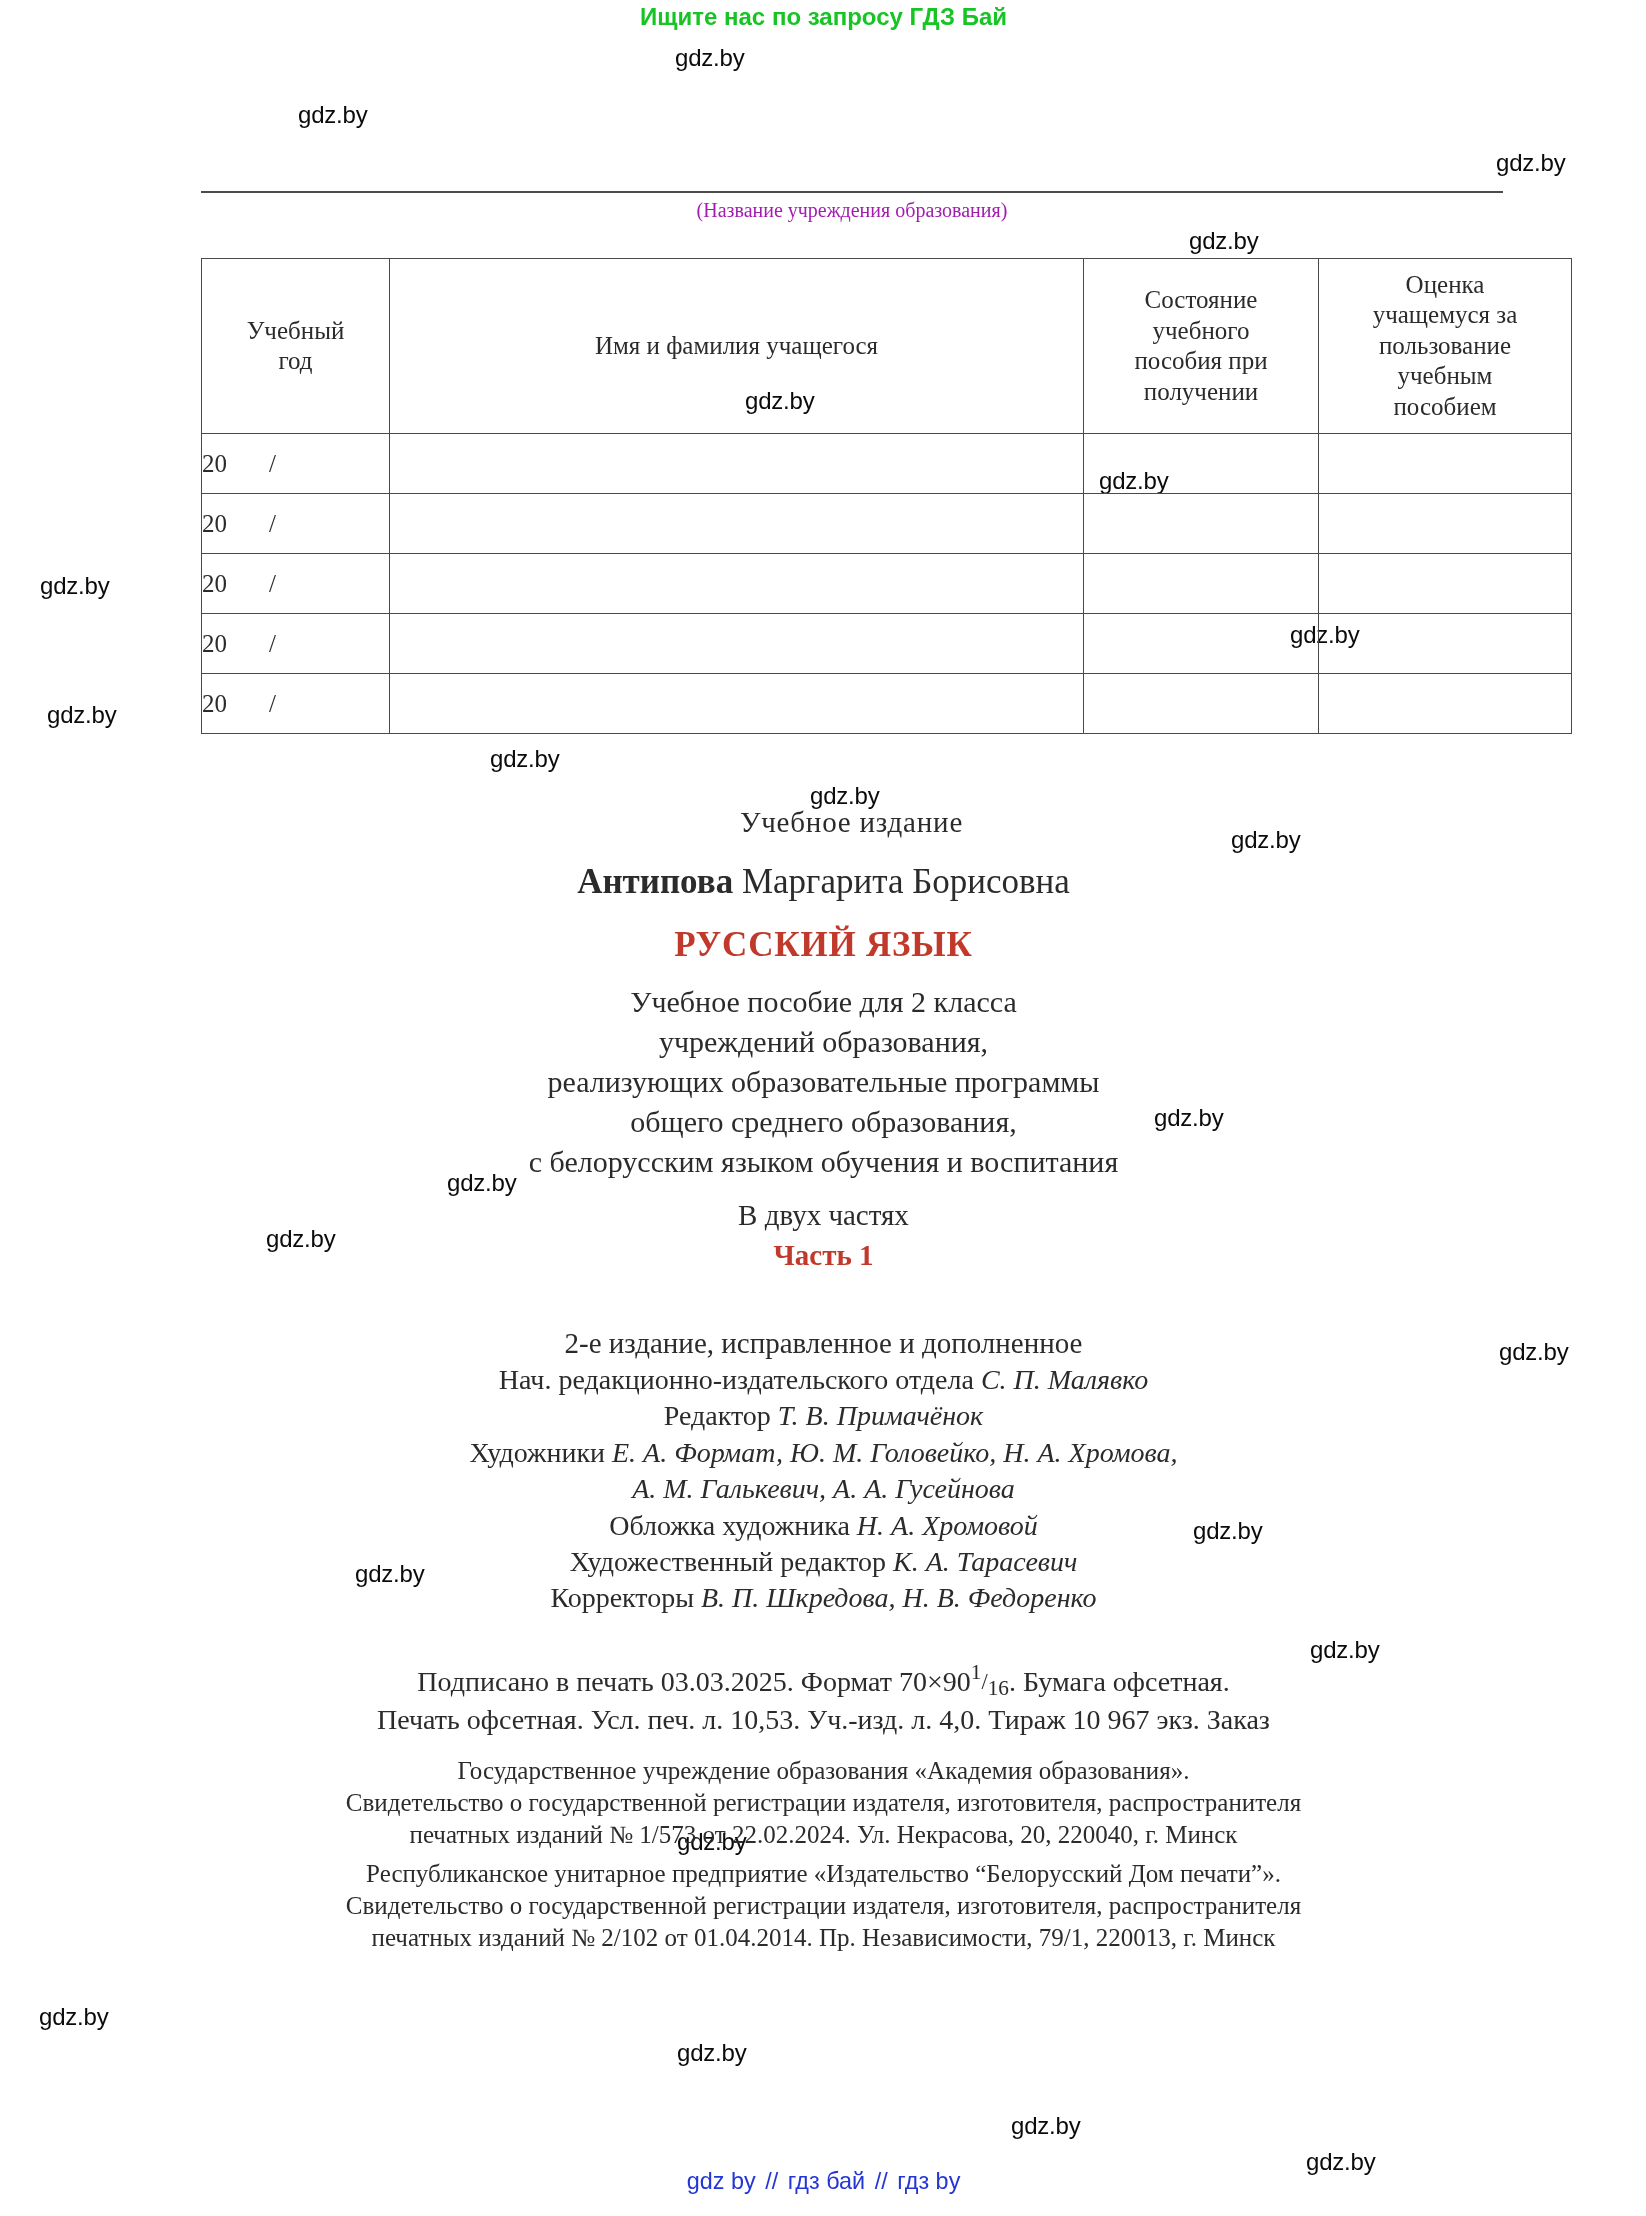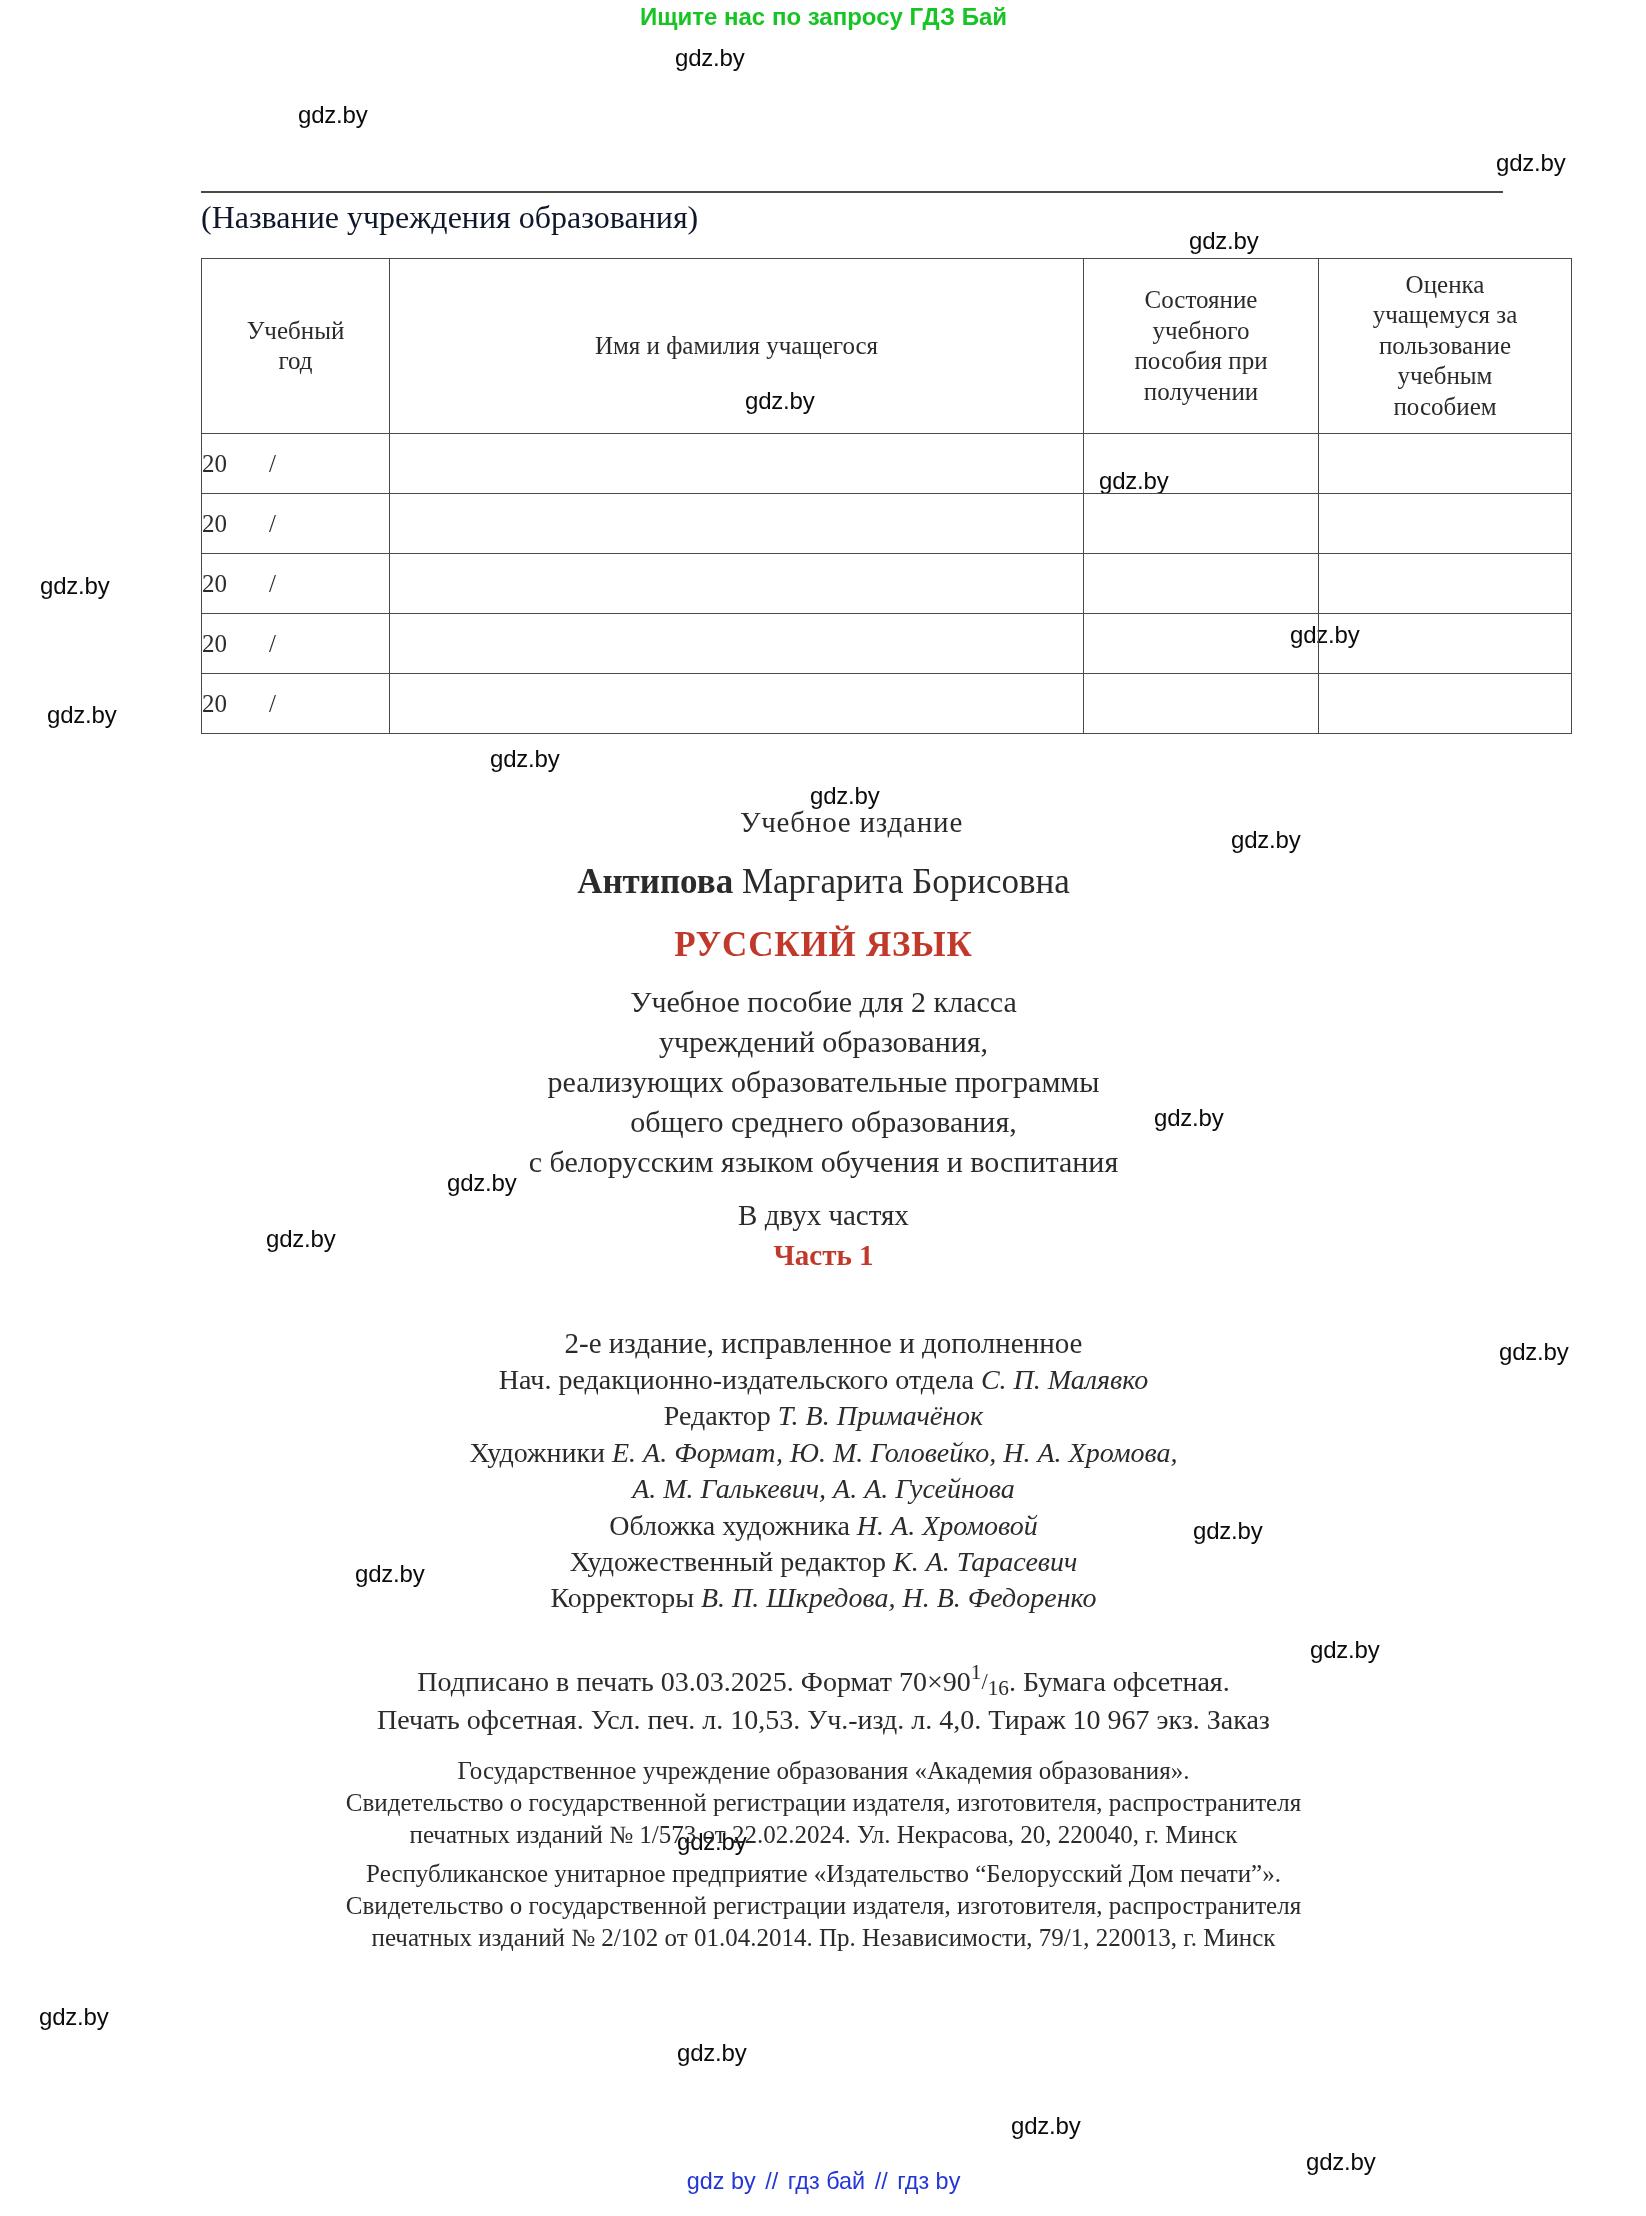--- a/index.html
+++ b/index.html
@@ -58,22 +58,23 @@
     top: 191px;
     width: 1302px;
     height: 0;
     border-top: 2.4px solid #4a4a4a;
   }
   .inst-caption {
     position: absolute;
     left: 201px;
     top: 199px;
     width: 1302px;
-    font-size: 32px;
-    color: #0f172a;
+    text-align: center;
+    font-size: 20px;
+    color: #a21caf;
   }
 
   
   .book-table {
     position: absolute;
     left: 201px;
     top: 258px;
     width: 1302px;
     border-collapse: collapse;
     table-layout: fixed;

